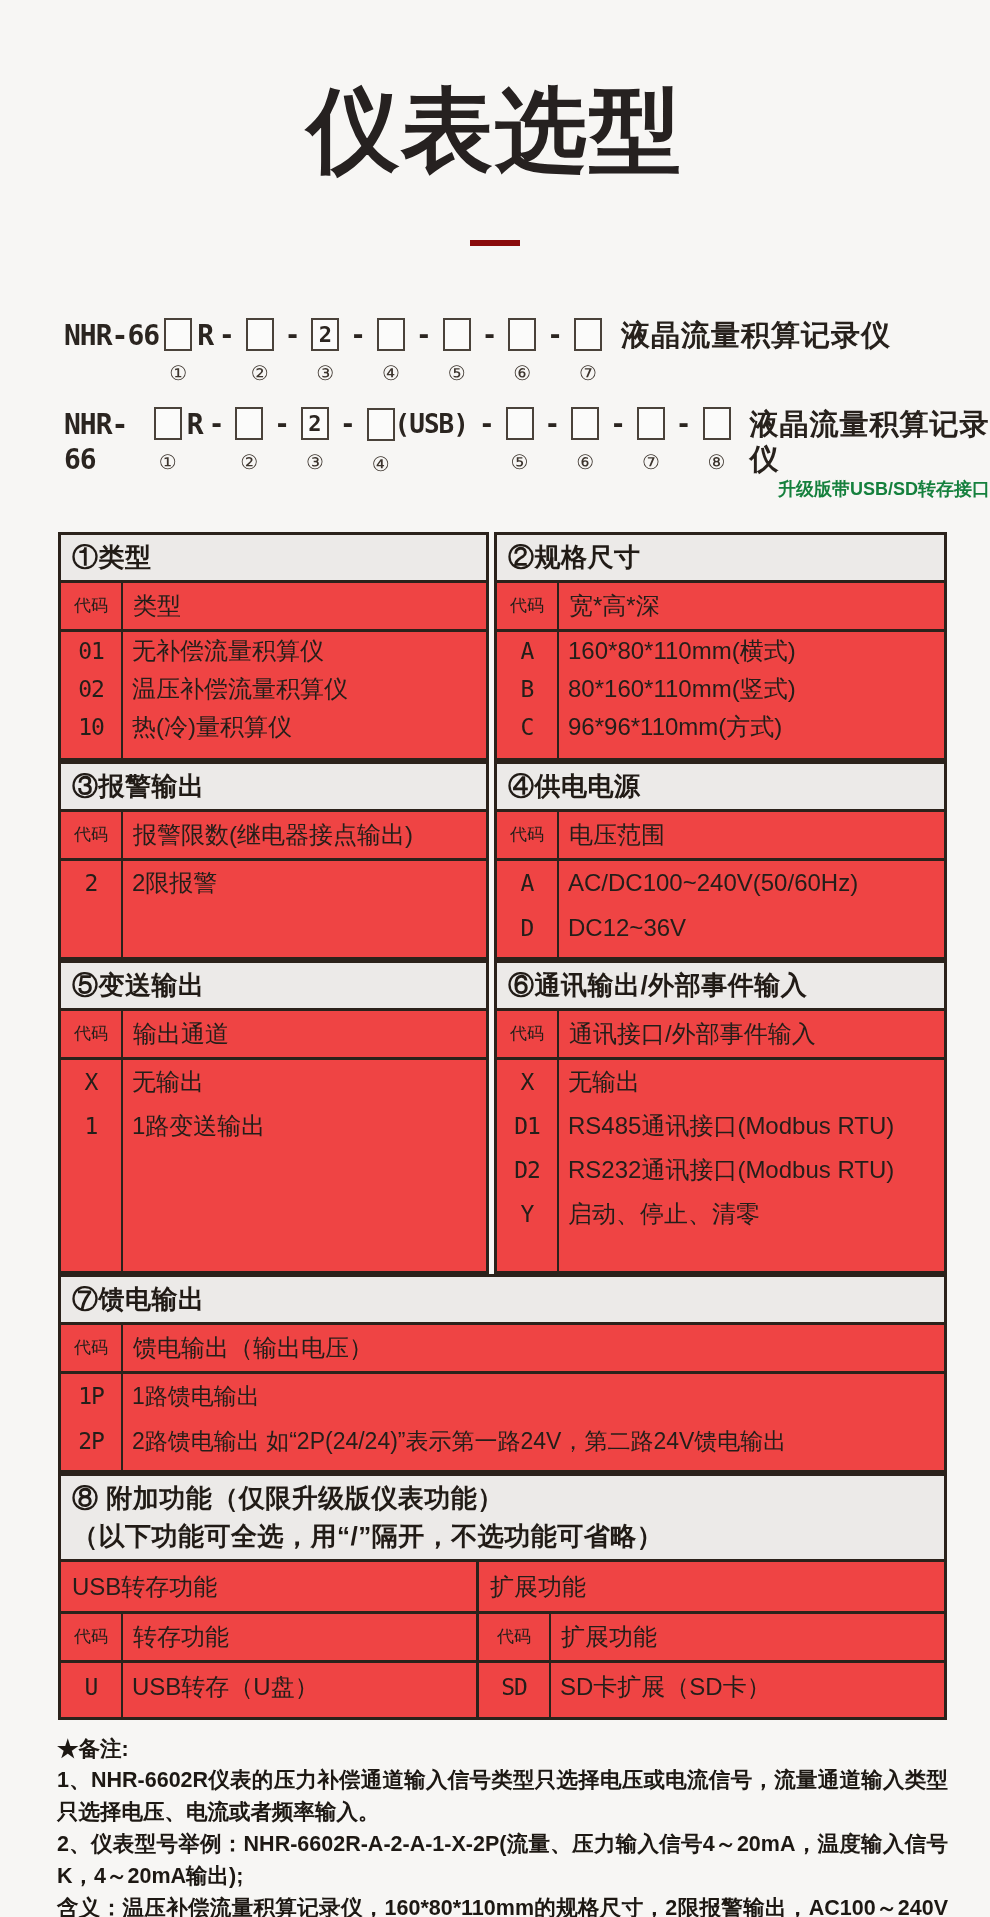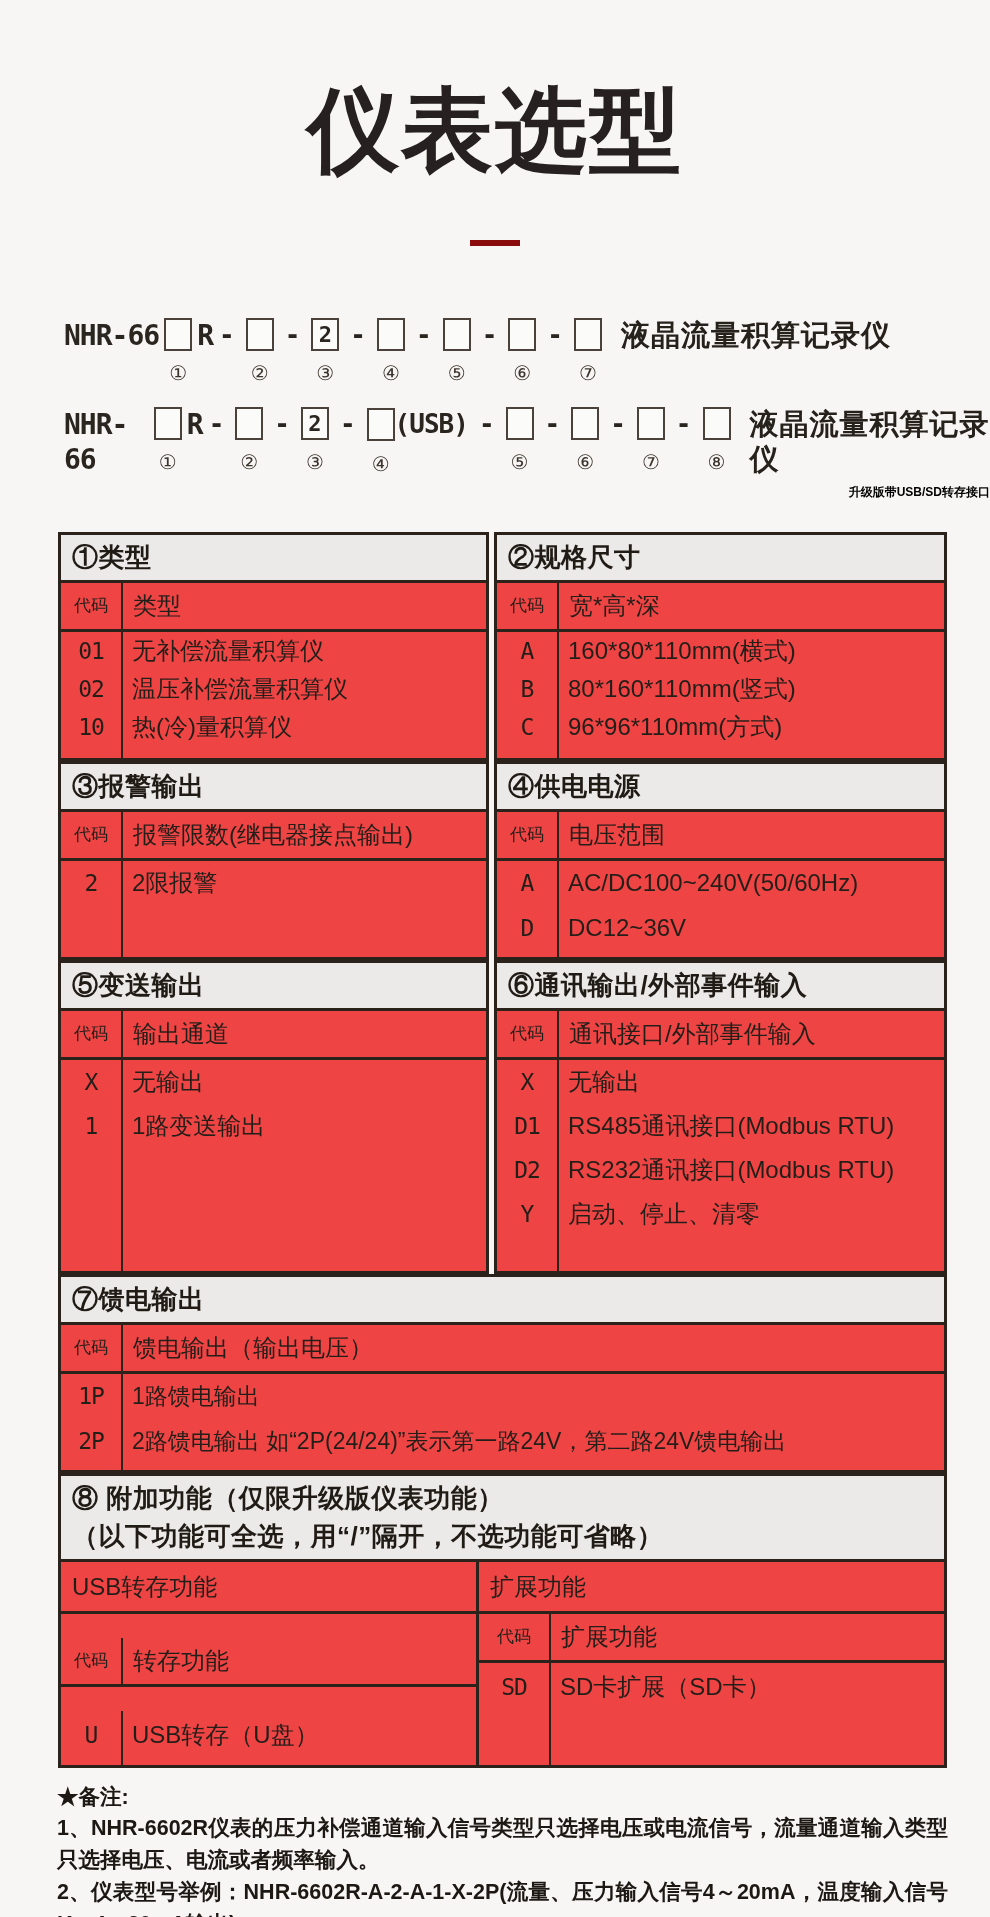--- a/index.html
+++ b/index.html
@@ -45,21 +45,21 @@
     font-family:"DejaVu Sans Mono", monospace; font-weight:700; font-size:22px; color:#2b2520;
   }
   .mnum { margin-top:12px; font-size:20px; line-height:1; color:#3c342d; }
   .mnum.under-box { align-self:flex-start; width:28px; text-align:center; }
   .musb {
     font-family:"DejaVu Sans Mono", monospace; font-weight:700;
     font-size:26px; line-height:35px; color:#2b2520; letter-spacing:-1px;
   }
   .m-suffix-col { display:flex; flex-direction:column; margin-left:14px; }
   .m-suffix { font-size:29px; line-height:35px; font-weight:700; color:#27211c; letter-spacing:1px; }
-  .m-subtext { font-size:12px; line-height:1; font-weight:700; color:#000000; margin-top:9px; align-self:flex-end; }
+  .m-subtext { font-size:18px; line-height:1; font-weight:700; color:#15803d; margin-top:3px; align-self:flex-end; }
 
   
   .option-table { width:889px; margin:34px 0 0 58px; }
   .band { display:flex; gap:5px; }
   .sec {
     border:3px solid #2b221b; background:#ef4444;
     display:flex; flex-direction:column; flex:1 1 auto; min-width:0;
   }
   .secL { flex:0 0 431px; }
   .sec-header {
@@ -88,21 +88,21 @@
   .b1 .sec { min-height:229px; } .b1 .r { flex:0 0 38px; } .b1 .r.fill { flex:1 1 auto; }
   .b2 .sec { min-height:170px; } .b2 .r { flex:0 0 45px; } .b2 .r.fill { flex:1 1 auto; }
   .b3 .sec { min-height:314px; } .b3 .r { flex:0 0 44px; } .b3 .r.fill { flex:1 1 auto; }
   .b4 .sec { min-height:190px; } .b4 .r { flex:0 0 45px; } .b4 .r.fill { flex:1 1 auto; }
   .b4 .dC { font-size:23px; }
   .b5 .sec { min-height:236px; }
 
   .s8h2 { margin-top:8px; }
   .b5cols { flex:1; display:flex; }
   .b5col { display:flex; flex-direction:column; min-width:0; }
-  .b5col.colL { flex:0 0 415px;gap:24px; }
+  .b5col.colL { flex:0 0 415px; }
   .b5col.colR { flex:1; border-left:3px solid #2b221b; }
   .gtitle { padding:9px 10px 8px 11px; font-size:24px; border-bottom:3px solid #2b221b; }
   .b5 .r { flex:0 0 48px; } .b5 .r.fill { flex:1 1 auto; }
   .colR .cH, .colR .cC { flex:0 0 72px; }
 
   
   .notes { margin:14px 42px 0 57px; font-size:21.5px; font-weight:700; line-height:1.48; color:#1d1813; }
   .notes p { margin:0; text-align:justify; }
 </style>
 </head>

